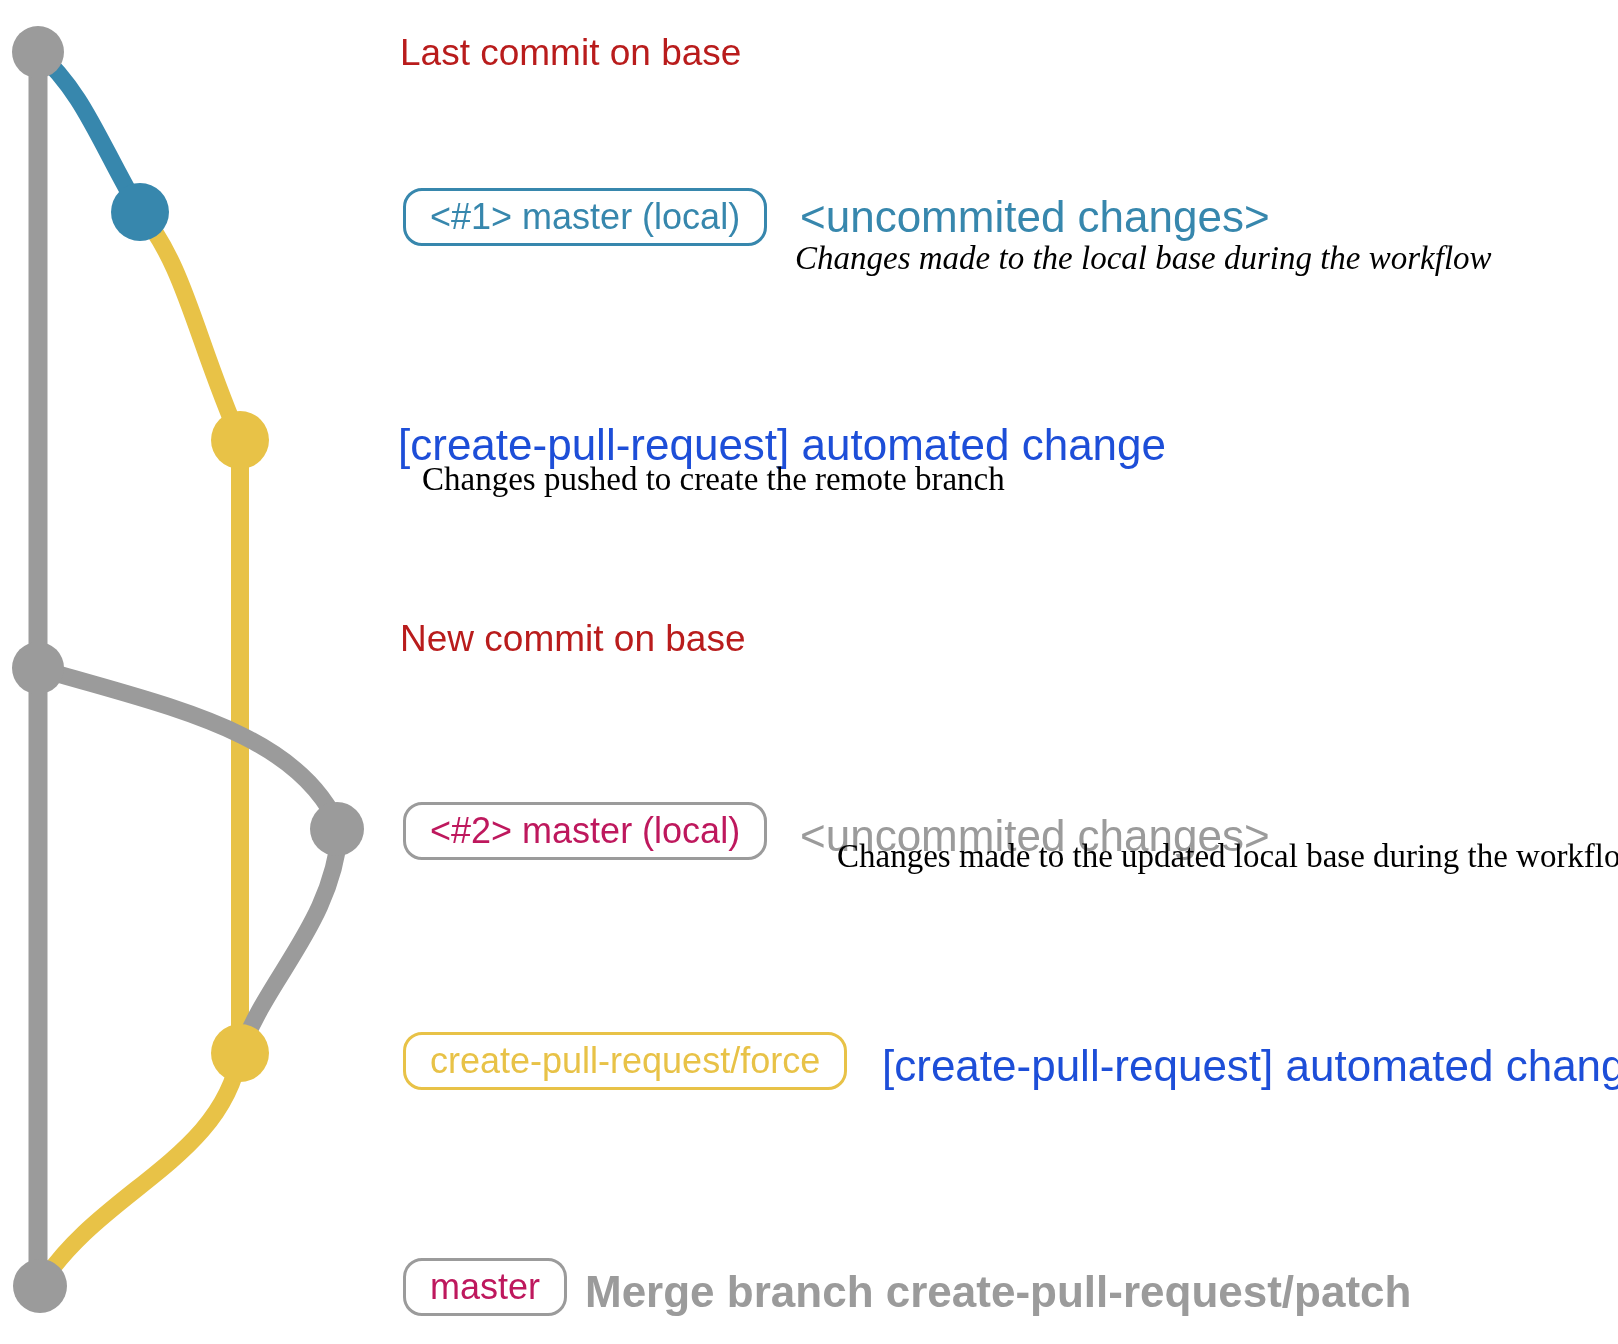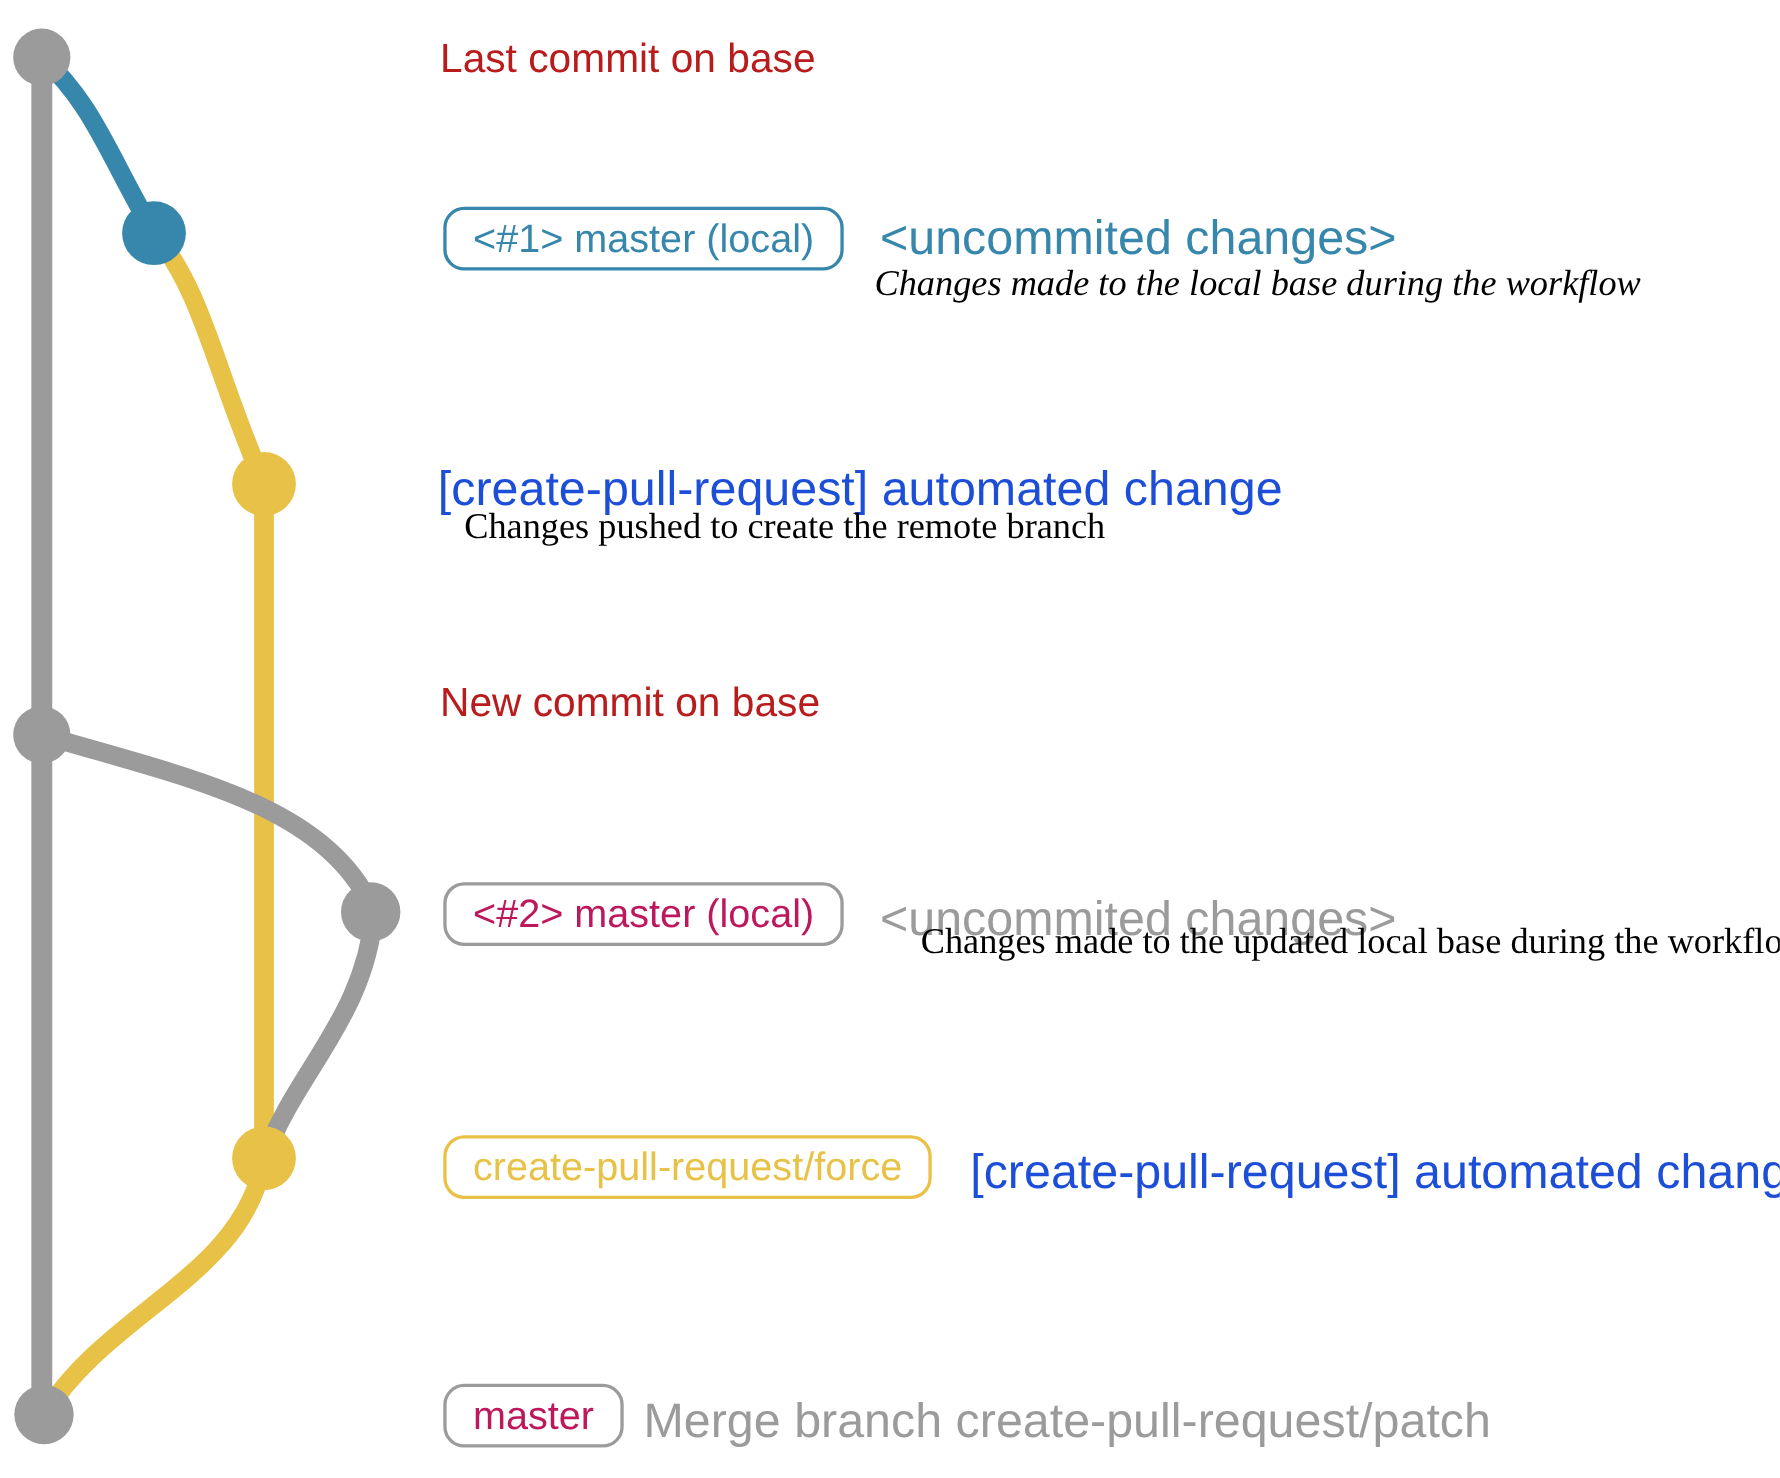--- a/index.html
+++ b/index.html
@@ -55,21 +55,21 @@
   
   .r5-badge { left: 403px; top: 802px; }
   .r5-note  { left: 800px; top: 812px; }
   .r5-desc  { left: 798px; top: 839px; margin-left: 39px; }
   
   .r6-badge { left: 403px; top: 1032px; }
   .r6-note  { left: 882px; top: 1042px; }
   .r6-desc  { left: 888px; top: 1060px; }
   
   .r7-badge { left: 403px; top: 1258px; }
-  .r7-note  { left: 585px; top: 1268px; }
+  .r7-note  { left: 585px; top: 1268px; font-weight: bold; }
 </style>
 </head>
 <body>
 
 <div class="stage">
 
   <svg class="graph-svg" width="400" height="1344" viewBox="0 0 400 1344" fill="none">
 
     <path d="M38 52 L38 1286" stroke-width="19" stroke-linecap="round" stroke="#9b9b9b"></path>
 

